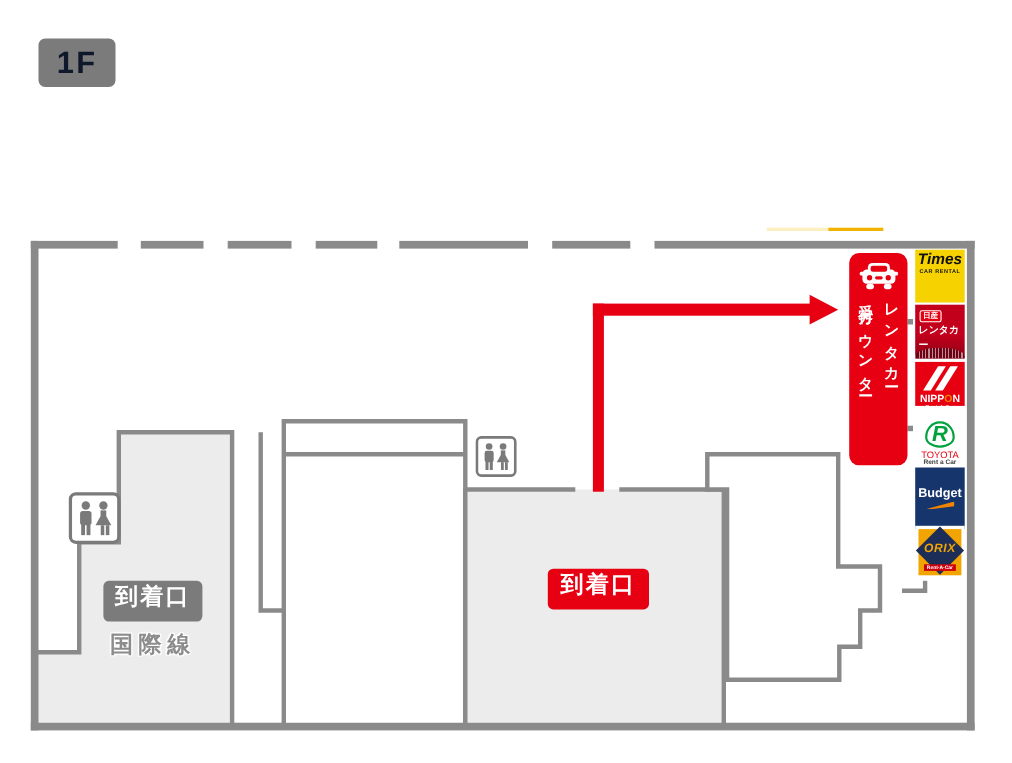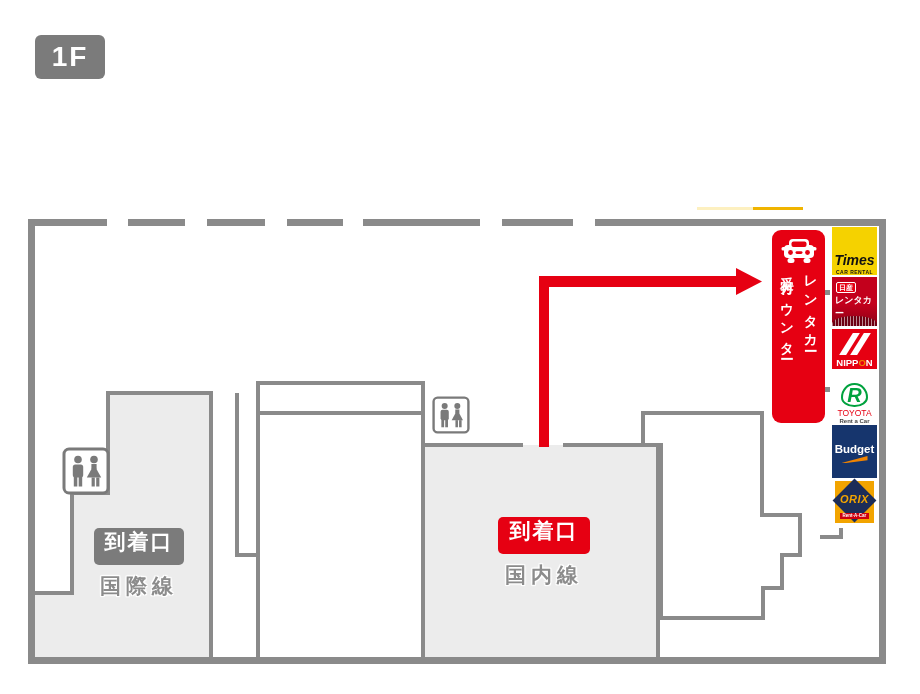--- a/index.html
+++ b/index.html
@@ -4,21 +4,21 @@
 <style>
   html,body{margin:0;padding:0;background:#fff;}
   .stage{
     position:relative;width:920px;height:694px;background:#ffffff;overflow:hidden;
     font-family:"Liberation Sans","DejaVu Sans",sans-serif;
   }
   .abs{position:absolute;}
   
   .floor-badge{
     left:35px;top:35px;width:70px;height:44px;background:#7b7b7b;border-radius:6px;
-    color:#ffffff;font-size:28px;font-weight:bold;letter-spacing:2px;
+    color:#0f172a;font-size:28px;font-weight:bold;letter-spacing:2px;
     display:flex;align-items:center;justify-content:center;
   }
   
   .gate-badge{
     height:37px;border-radius:5px;color:#fff;font-size:21px;font-weight:bold;letter-spacing:2px;
     display:flex;align-items:flex-start;justify-content:center;
   }
   .gate-badge.gray{background:#7b7b7b;}
   .gate-badge.red{background:#e60012;}
   .line-label{
@@ -32,21 +32,21 @@
     display:flex;flex-direction:column;align-items:center;
   }
   .counter-banner .car{margin-top:7px;}
   .banner-text{
     margin-top:2px;writing-mode:vertical-rl;text-orientation:upright;
     color:#fff;font-size:13.5px;font-weight:bold;letter-spacing:4px;line-height:1.75;
   }
   .banner-text span{display:block;}
   
   .logo{left:832px;width:45px;overflow:hidden;}
-  .logo-times{top:227px;height:48px;background:#f5d200;display:flex;flex-direction:column;align-items:center;justify-content:flex-end;}
+  .logo-times{top:227px;height:48px;background:#f5d200;display:flex;flex-direction:column;align-items:center;justify-content:flex-start;}
   .times-word{color:#111;font-size:14px;font-weight:bold;font-style:italic;letter-spacing:0;}
   .times-sub{color:#111;font-size:5px;font-weight:bold;letter-spacing:.5px;margin-top:1px;}
   .logo-nissan{top:277px;height:49px;background:linear-gradient(#c3001c 55%,#8e0016);}
   .nissan-box{position:absolute;left:4px;top:5px;background:#e60012;border:1px solid #fff;border-radius:2px;
     color:#fff;font-size:7px;font-weight:bold;padding:1px 2px;line-height:1;}
   .nissan-word{position:absolute;left:3px;top:17px;color:#fff;font-size:9px;font-weight:bold;letter-spacing:0;}
   .nissan-swoosh{position:absolute;left:0;bottom:0;width:45px;height:10px;background:#6d0012;
     border-radius:100% 100% 0 0/160% 160% 0 0;
     background-image:repeating-linear-gradient(90deg,rgba(255,255,255,.55) 0 1px,transparent 1px 3px);}
   .logo-nippon{top:329px;height:40px;background:#e60012;}
@@ -154,21 +154,20 @@
   </svg>
 
   <div class="abs gate-badge gray" style="left:94px;top:528px;width:90px;">
     <span>到着口</span>
   </div>
   <div class="abs line-label" style="left:94px;top:572px;width:90px;">国際線</div>
 
   <div class="abs gate-badge red" style="left:498px;top:517px;width:92px;">
     <span>到着口</span>
   </div>
-  <div class="abs line-label" style="left:498px;top:561px;width:92px;">国内線</div>
 
   <div class="abs counter-banner">
     <svg class="car" width="36" height="27" viewBox="0 0 36 27">
       <rect x="8" y="2" width="20" height="12" rx="4" fill="#fff"></rect>
       <rect x="3" y="8" width="30" height="13" rx="4" fill="#fff"></rect>
       <rect x="0.5" y="10" width="4.5" height="3.5" rx="1.5" fill="#fff"></rect>
       <rect x="31" y="10" width="4.5" height="3.5" rx="1.5" fill="#fff"></rect>
       <rect x="10.5" y="4.5" width="15" height="5.5" rx="2" fill="#e60012"></rect>
       <circle cx="9.5" cy="15.5" r="2.4" fill="#e60012"></circle>
       <circle cx="26.5" cy="15.5" r="2.4" fill="#e60012"></circle>

